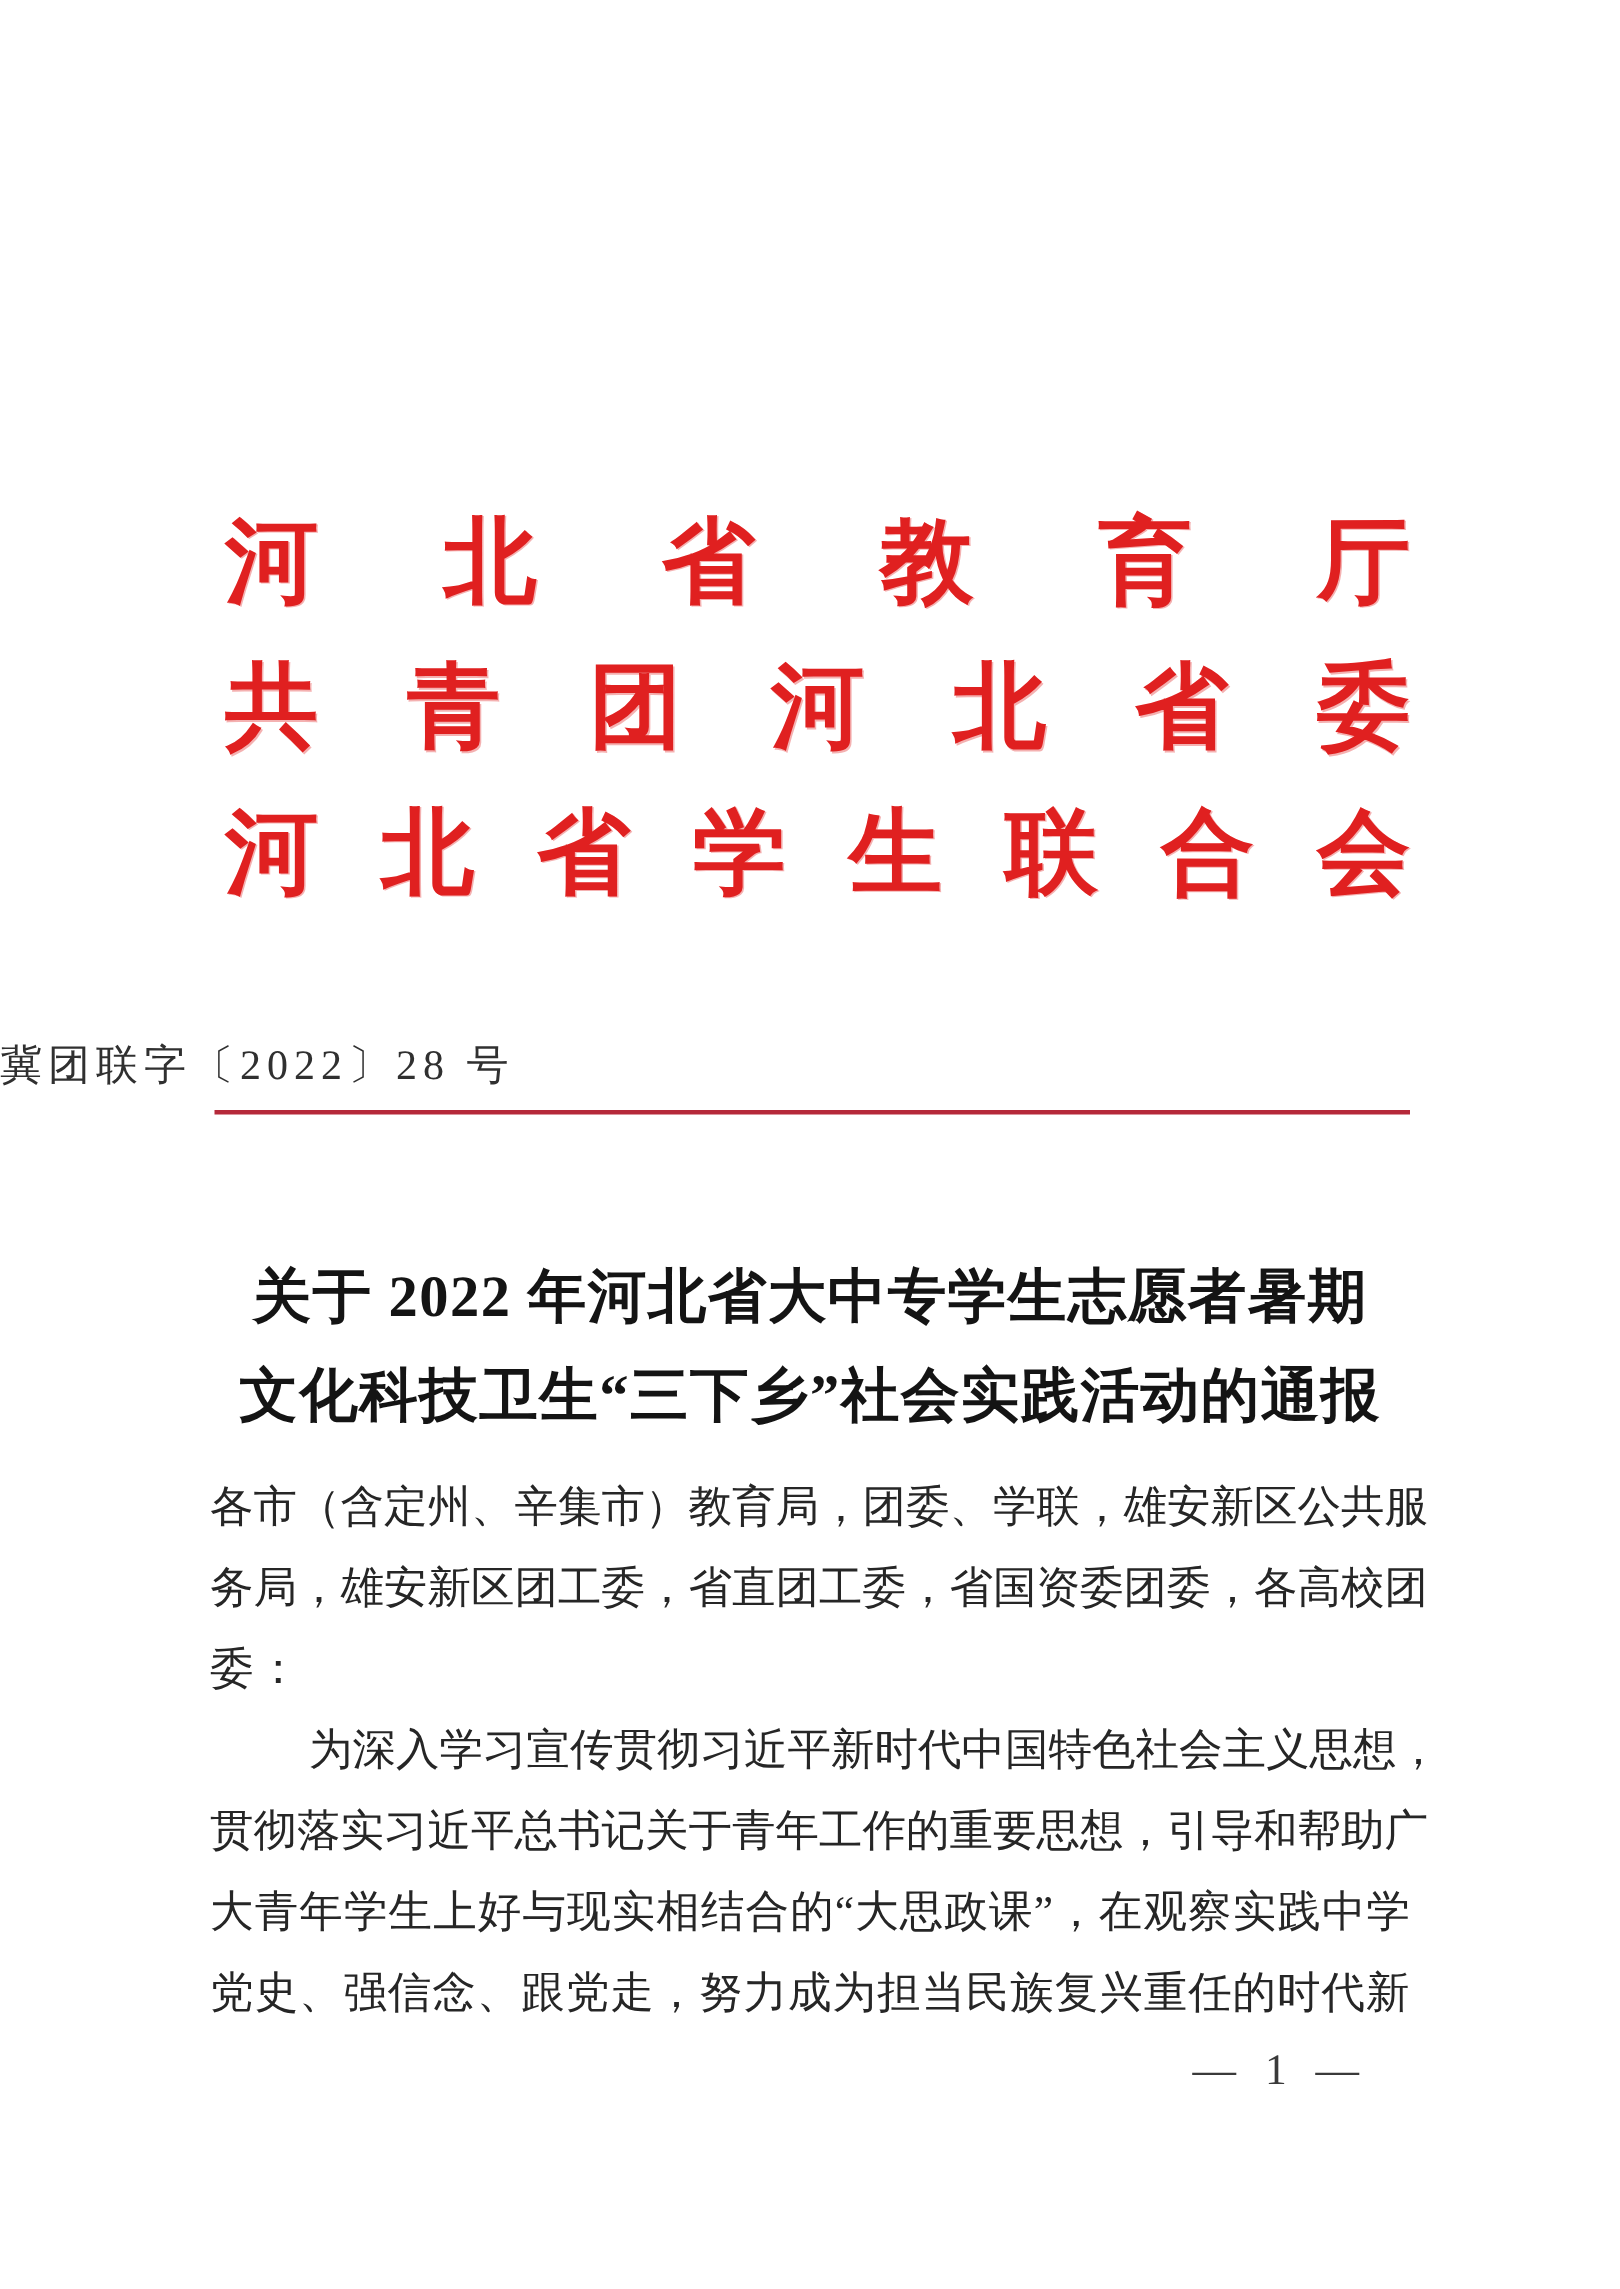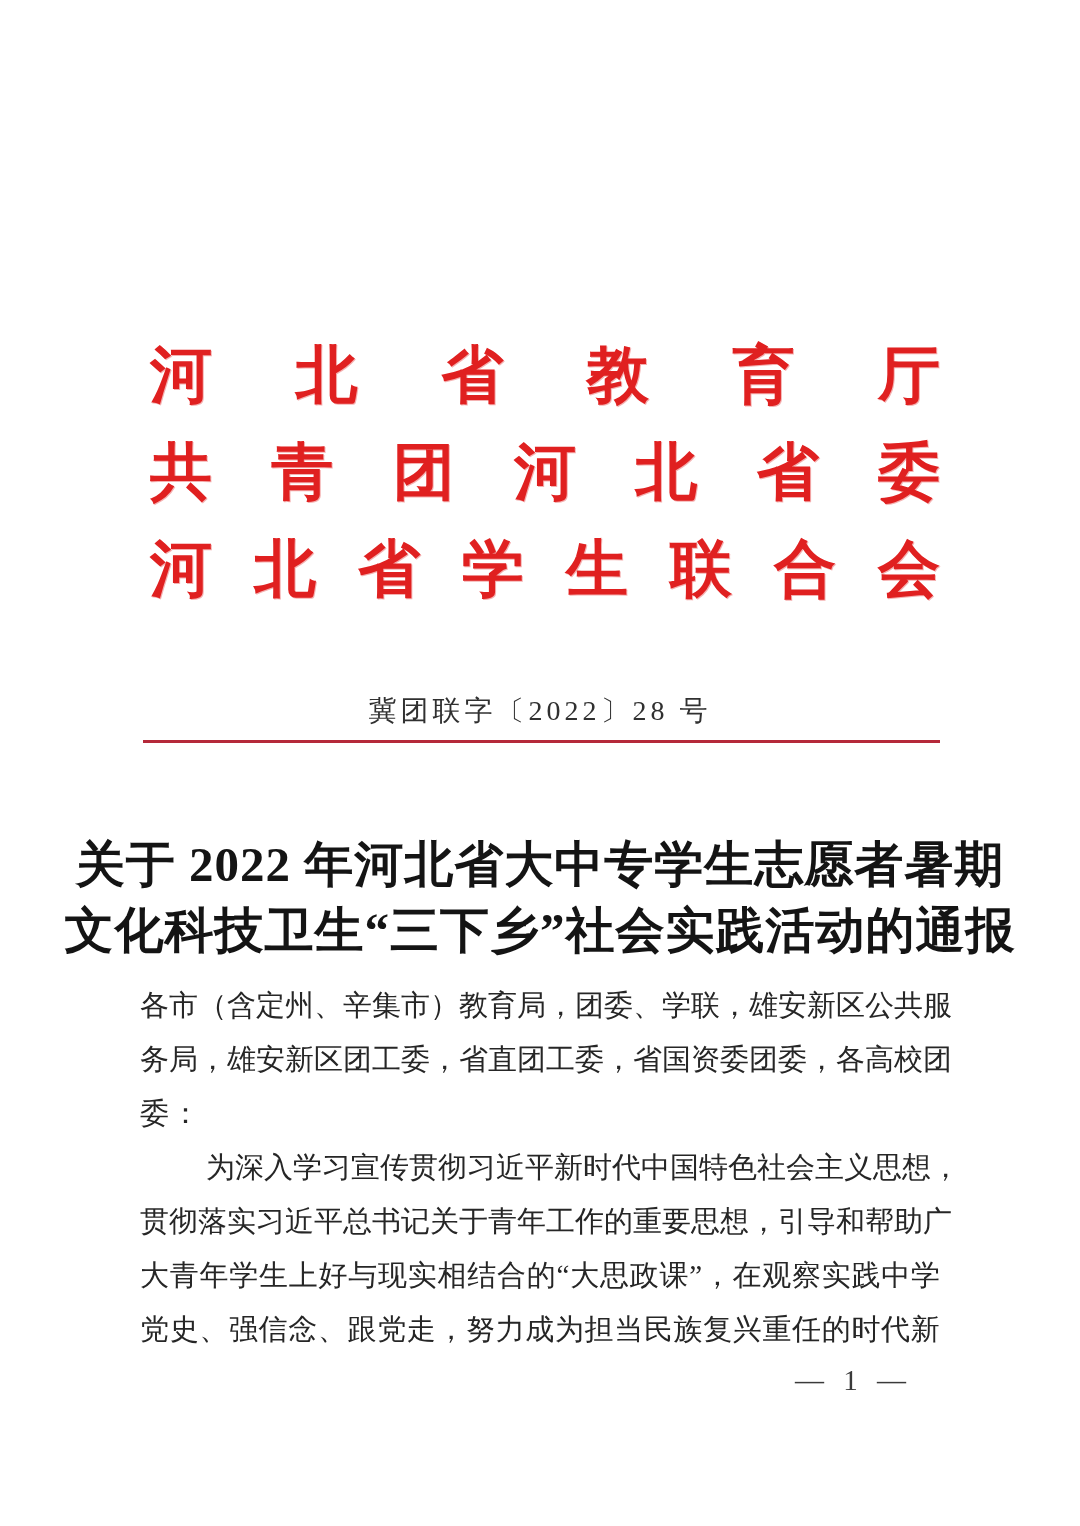--- a/index.html
+++ b/index.html
@@ -34,21 +34,20 @@
   .letterhead .h-line + .h-line { margin-top: 35px; }
 
   
   .doc-number {
     position: absolute;
     top: 692px;
     left: 0;
     width: 100%;
     height: 38px;
     line-height: 38px;
-    text-align: center;
     font-size: 28px;
     letter-spacing: 4px;
     color: #303030;
   }
 
   
   .red-divider {
     position: absolute;
     top: 740px;
     left: 143px;
@@ -61,21 +60,21 @@
   .doc-title {
     position: absolute;
     top: 841px;
     left: 0;
     width: 100%;
     text-align: center;
     color: #141414;
     font-weight: bold;
   }
   .doc-title .t-line {
-    font-size: 49px;
+    font-size: 39px;
     line-height: 48px;
     letter-spacing: 1px;
   }
   .doc-title .t-line + .t-line { margin-top: 18px; }
 
   
   .body-text {
     position: absolute;
     top: 978px;
     left: 140px;

